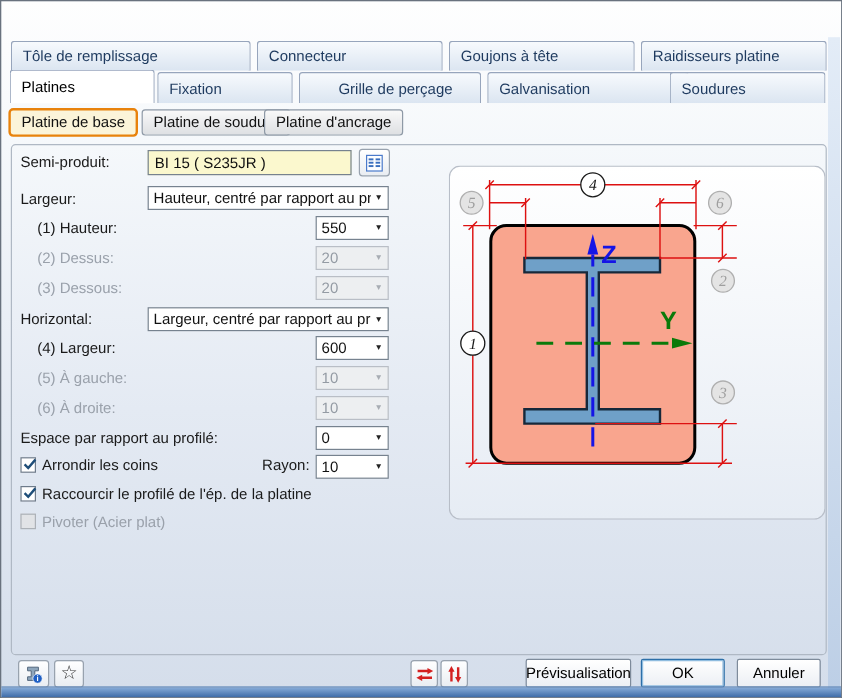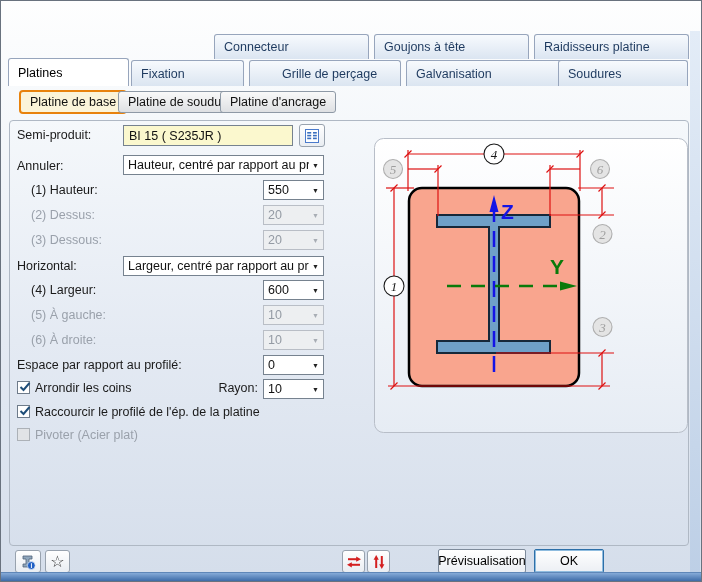--- a/index.html
+++ b/index.html
@@ -54,38 +54,39 @@
     background:linear-gradient(#86ABD8,#3E6CA8);border-top:1px solid #5F87B8;}
   svg text{font-family:"Liberation Sans",sans-serif;}
   .circ-txt{font-family:"Liberation Serif",serif;font-style:italic;font-size:13px;}
 </style>
 </head>
 <body>
 
 <div id="window">
 
 
+  <div class="tab" style="left:8px;top:33px;width:200px;">Tôle de remplissage</div>
   <div class="tab" style="left:213px;top:33px;width:155px;">Connecteur</div>
   <div class="tab" style="left:373px;top:33px;width:155px;">Goujons à tête</div>
   <div class="tab" style="left:533px;top:33px;width:155px;">Raidisseurs platine</div>
 
   <div class="tab active" style="left:7px;top:57px;width:121px;">Platines</div>
   <div class="tab" style="left:130px;top:59px;width:113px;height:26px;">Fixation</div>
   <div class="tab" style="left:248px;top:59px;width:152px;height:26px;padding-left:32px;">Grille de perçage</div>
   <div class="tab" style="left:405px;top:59px;width:168px;height:26px;">Galvanisation</div>
   <div class="tab" style="left:557px;top:59px;width:130px;height:26px;">Soudures</div>
 
-  <div class="pbtn active" style="left:18px;top:89px;">Platine de base</div>
+  <div class="pbtn active" style="left:6px;top:89px;">Platine de base</div>
   <div class="pbtn" style="left:117px;top:90px;">Platine de soudure</div>
   <div class="pbtn" style="left:219px;top:90px;text-align:center;">Platine d'ancrage</div>
 
   <div class="groupbox"></div>
 
   <span class="lbl" style="left:16px;top:127px;">Semi-produit:</span>
-  <span class="lbl" style="left:16px;top:158px;">Annuler:</span>
+  <span class="lbl" style="left:16px;top:158px;">Largeur:</span>
   <span class="lbl" style="left:30px;top:182px;">(1) Hauteur:</span>
   <span class="lbl dis" style="left:30px;top:207px;">(2) Dessus:</span>
   <span class="lbl dis" style="left:30px;top:232px;">(3) Dessous:</span>
   <span class="lbl" style="left:16px;top:258px;">Horizontal:</span>
   <span class="lbl" style="left:30px;top:282px;">(4) Largeur:</span>
   <span class="lbl dis" style="left:30px;top:307px;">(5) À gauche:</span>
   <span class="lbl dis" style="left:30px;top:332px;">(6) À droite:</span>
   <span class="lbl" style="left:16px;top:357px;">Espace par rapport au profilé:</span>
 
   <div class="tinput" style="left:122px;top:124px;width:170px;">BI 15  ( S235JR )</div>
@@ -240,16 +241,17 @@
     <svg width="16" height="16" viewBox="0 0 16 16">
       <line x1="5.2" y1="14" x2="5.2" y2="5" stroke="#D42020" stroke-width="2"></line>
       <polygon points="5.2,1 2.6,5.8 7.8,5.8" fill="#D42020"></polygon>
       <line x1="10.8" y1="2" x2="10.8" y2="11" stroke="#D42020" stroke-width="2"></line>
       <polygon points="10.8,15 8.2,10.2 13.4,10.2" fill="#D42020"></polygon>
     </svg>
   </div>
 
   <div class="fbtn" style="left:437px;top:548px;width:88px;">Prévisualisation</div>
   <div class="fbtn default" style="left:533px;top:548px;width:70px;">OK</div>
+  <div class="fbtn" style="left:613px;top:548px;width:70px;">Annuler</div>
 
   <div class="side-strip"></div>
   <div class="bottom-strip"></div>
 </div>
 
 </body></html>

